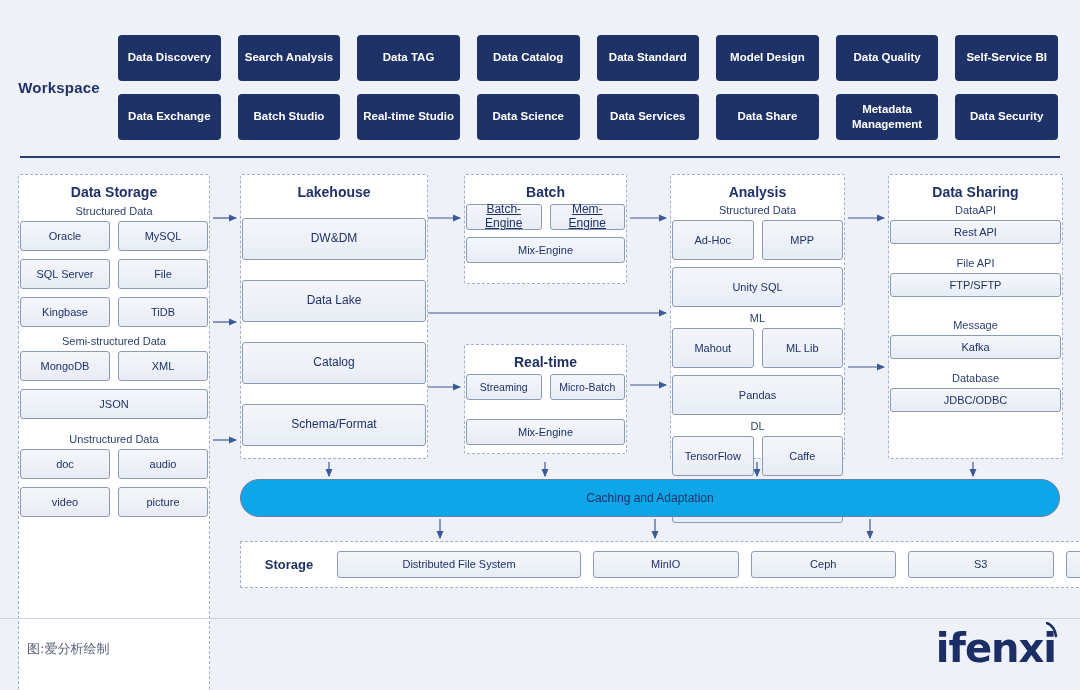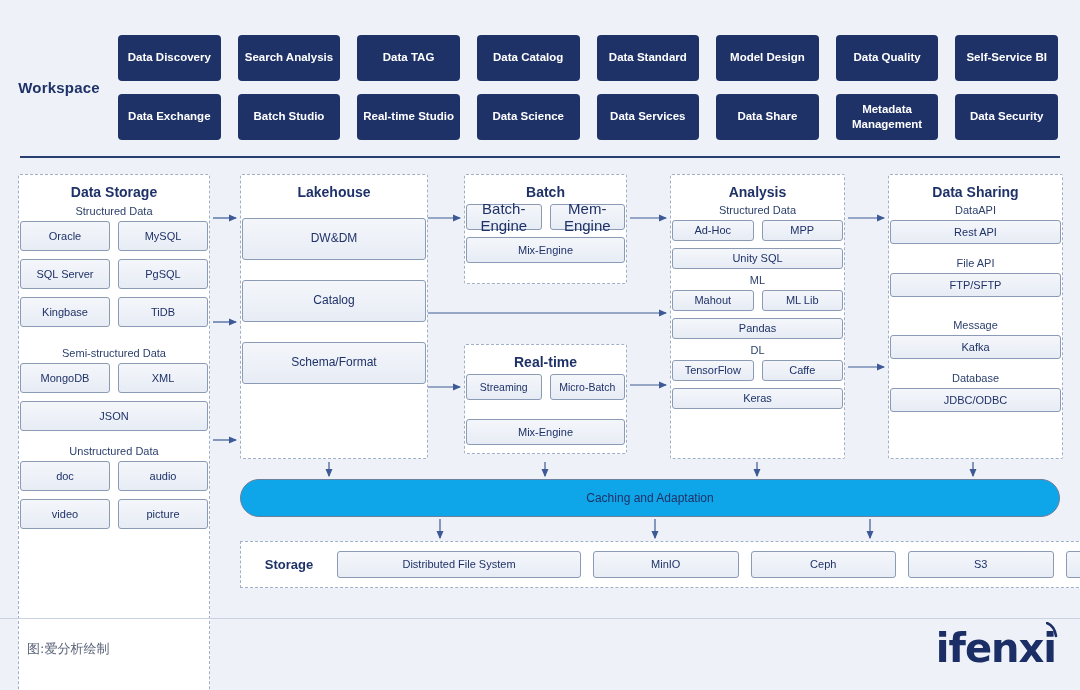--- a/index.html
+++ b/index.html
@@ -67,31 +67,31 @@
 
   
   #c-lake{left:240px;top:8px;width:188px;height:285px;}
   #c-lake .box{height:42px;font-size:12px;}
   #c-lake .stack{display:flex;flex-direction:column;gap:20px;margin-top:18px;}
 
   
   #c-batch{left:464px;top:8px;width:163px;height:110px;}
   #c-batch .box{height:26px;}
   #c-batch .stack{display:flex;flex-direction:column;gap:7px;margin-top:2px;}
-  #c-batch .small{font-size:15px;}
+  #c-batch .small{font-size:12px;text-decoration:underline;}
 
   
   #c-rt{left:464px;top:178px;width:163px;height:110px;}
   #c-rt .box{height:26px;}
   #c-rt .stack{display:flex;flex-direction:column;gap:19px;margin-top:2px;}
   #c-rt .small{font-size:10.5px;}
 
   
   #c-analysis{left:670px;top:8px;width:175px;height:285px;}
-  #c-analysis .box{height:21px;}
+  #c-analysis .box{height:40px;}
   #c-analysis .stack{display:flex;flex-direction:column;gap:7px;}
 
   
   #c-sharing{left:888px;top:8px;width:175px;height:285px;}
   #c-sharing .box{height:24px;}
 
   
   #caching{
     position:absolute;left:240px;top:313px;width:820px;height:38px;
     box-sizing:border-box;border:1.3px solid #6b7f9e;border-radius:19px;
@@ -201,29 +201,29 @@
       <div class="col-title">Data Storage</div>
       <div class="pad">
         <div class="sub-title">Structured Data</div>
         <div class="stack">
           <div class="row2">
             <div class="box">Oracle</div>
             <div class="box">MySQL</div>
           </div>
           <div class="row2">
             <div class="box">SQL Server</div>
-            <div class="box">PgSQL</div>
+            <div class="box">File</div>
           </div>
           <div class="row2">
             <div class="box">Kingbase</div>
             <div class="box">TiDB</div>
           </div>
         </div>
 
-        <div class="sub-title" style="margin-top:20px">Semi-structured Data</div>
+        <div class="sub-title" style="margin-top:8px">Semi-structured Data</div>
         <div class="stack">
           <div class="row2">
             <div class="box">MongoDB</div>
             <div class="box">XML</div>
           </div>
           <div class="row2">
             <div class="box">JSON</div>
           </div>
         </div>
 
@@ -239,20 +239,21 @@
           </div>
         </div>
       </div>
     </div>
 
     <div class="col" id="c-lake">
       <div class="col-title">Lakehouse</div>
       <div class="pad">
         <div class="stack">
           <div class="box">DW&amp;DM</div>
+          <div class="box">Data Lake</div>
           <div class="box">Catalog</div>
           <div class="box">Schema/Format</div>
         </div>
       </div>
     </div>
 
     <div class="col" id="c-batch">
       <div class="col-title">Batch</div>
       <div class="pad">
         <div class="stack">

